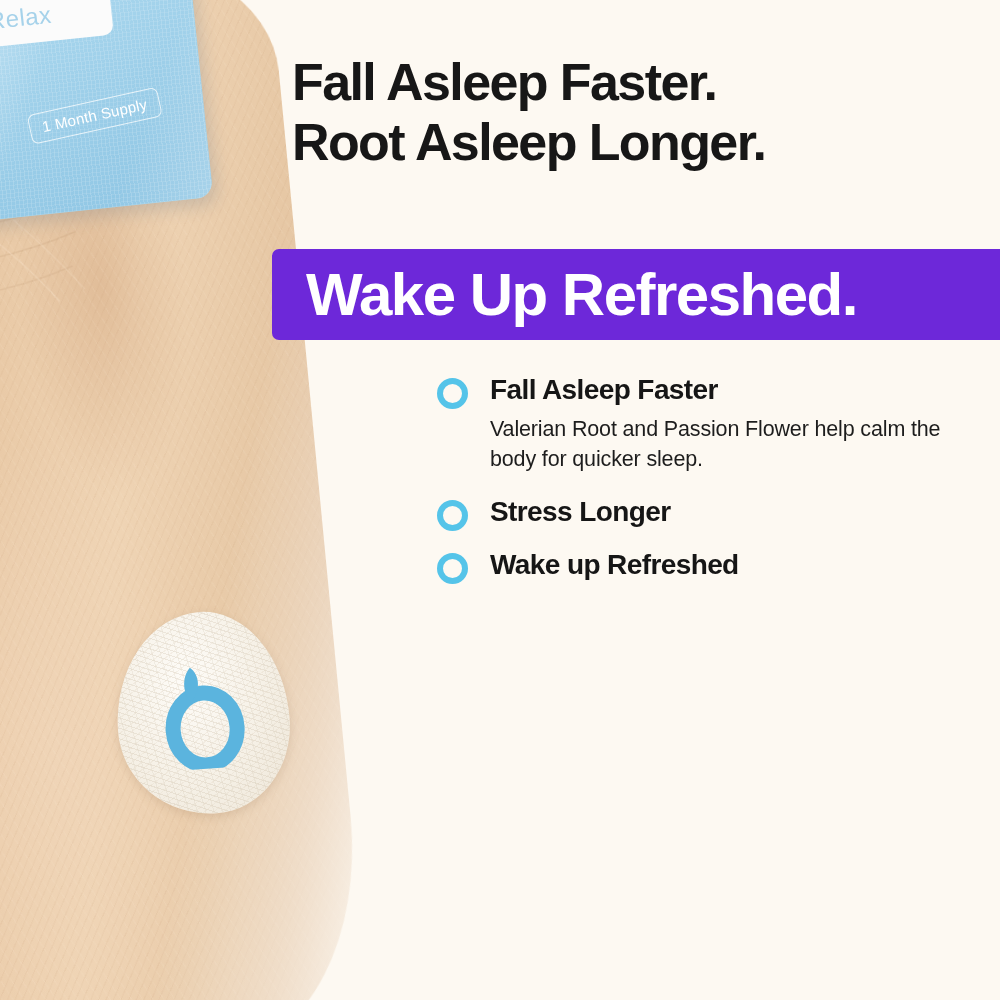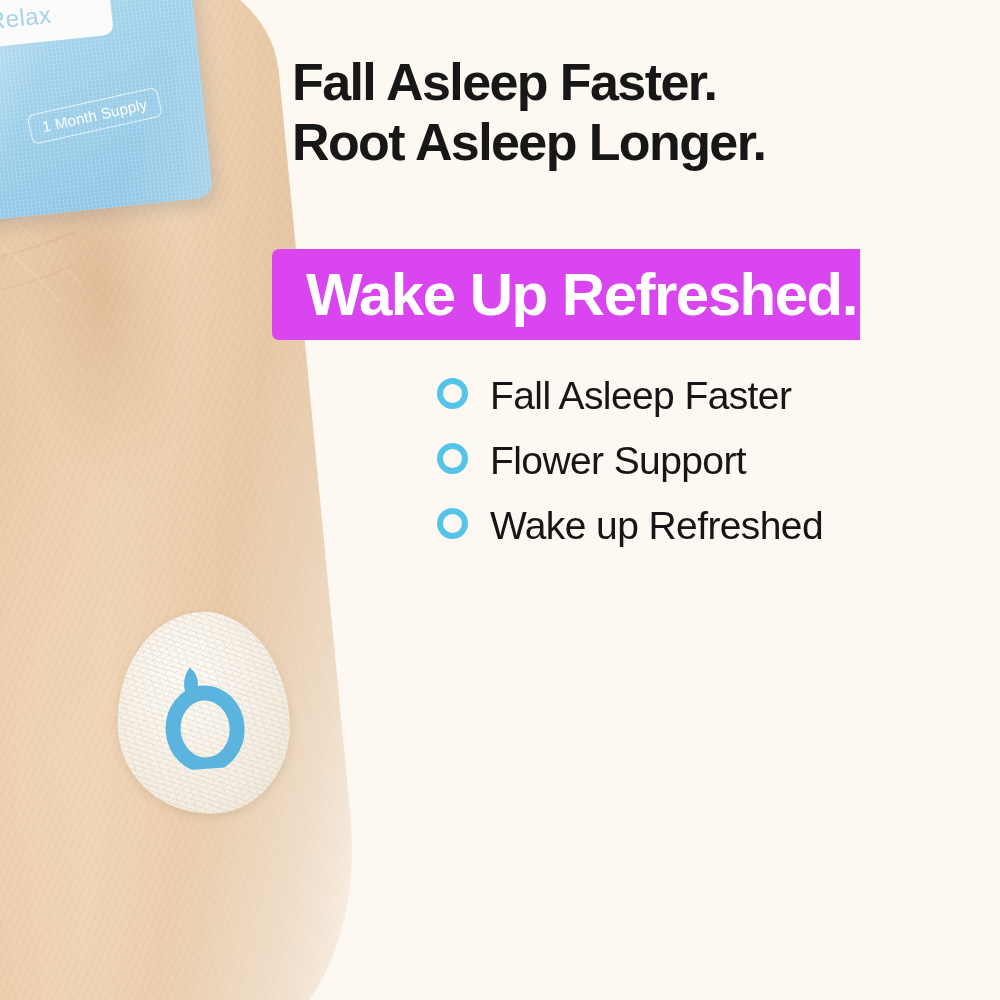--- a/index.html
+++ b/index.html
@@ -183,23 +183,23 @@
     color: #171717;
     letter-spacing: -1.6px;
     white-space: nowrap;
   }
   #head-line-2 { margin-top: 6px; }
 
   #headline-band {
     position: absolute;
     left: 272px;
     top: 249px;
-    width: 588px;
+    width: 728px;
     height: 91px;
-    background: #d946ef;
+    background: #6d28d9;
     border-radius: 7px 0 0 7px;
     display: flex;
     align-items: center;
   }
   #headline-band-text {
     margin-left: 34px;
     font-size: 60px;
     font-weight: 700;
     color: #FFFFFF;
     letter-spacing: -1.5px;
@@ -224,22 +224,22 @@
     position: absolute;
     left: 0;
     top: 3px;
     width: 31px;
     height: 31px;
     border: 6px solid #55C4E9;
     border-radius: 50%;
     background: transparent;
   }
   .benefit-title {
-    font-size: 39px;
-    font-weight: 400;
+    font-size: 28px;
+    font-weight: 700;
     color: #161616;
     letter-spacing: -0.6px;
     line-height: 1.1;
     white-space: nowrap;
   }
   .benefit-desc {
     margin-top: 8px;
     margin-left: 0px;
     font-size: 21.5px;
     font-weight: 400;
@@ -299,26 +299,27 @@
 
   <div id="headline-band">
     <div id="headline-band-text">Wake Up Refreshed.</div>
   </div>
 
   <div id="benefits">
 
     <div class="benefit">
       <div class="benefit-bullet"></div>
       <div class="benefit-title">Fall Asleep Faster</div>
+      <div class="benefit-desc">Valerian Root and Passion Flower help calm the body for quicker sleep.</div>
     </div>
 
 
     <div class="benefit">
       <div class="benefit-bullet"></div>
-      <div class="benefit-title">Flower Support</div>
+      <div class="benefit-title">Stress Longer</div>
     </div>
 
     <div class="benefit">
       <div class="benefit-bullet"></div>
       <div class="benefit-title">Wake up Refreshed</div>
     </div>
 
   </div>
 </div>
 

